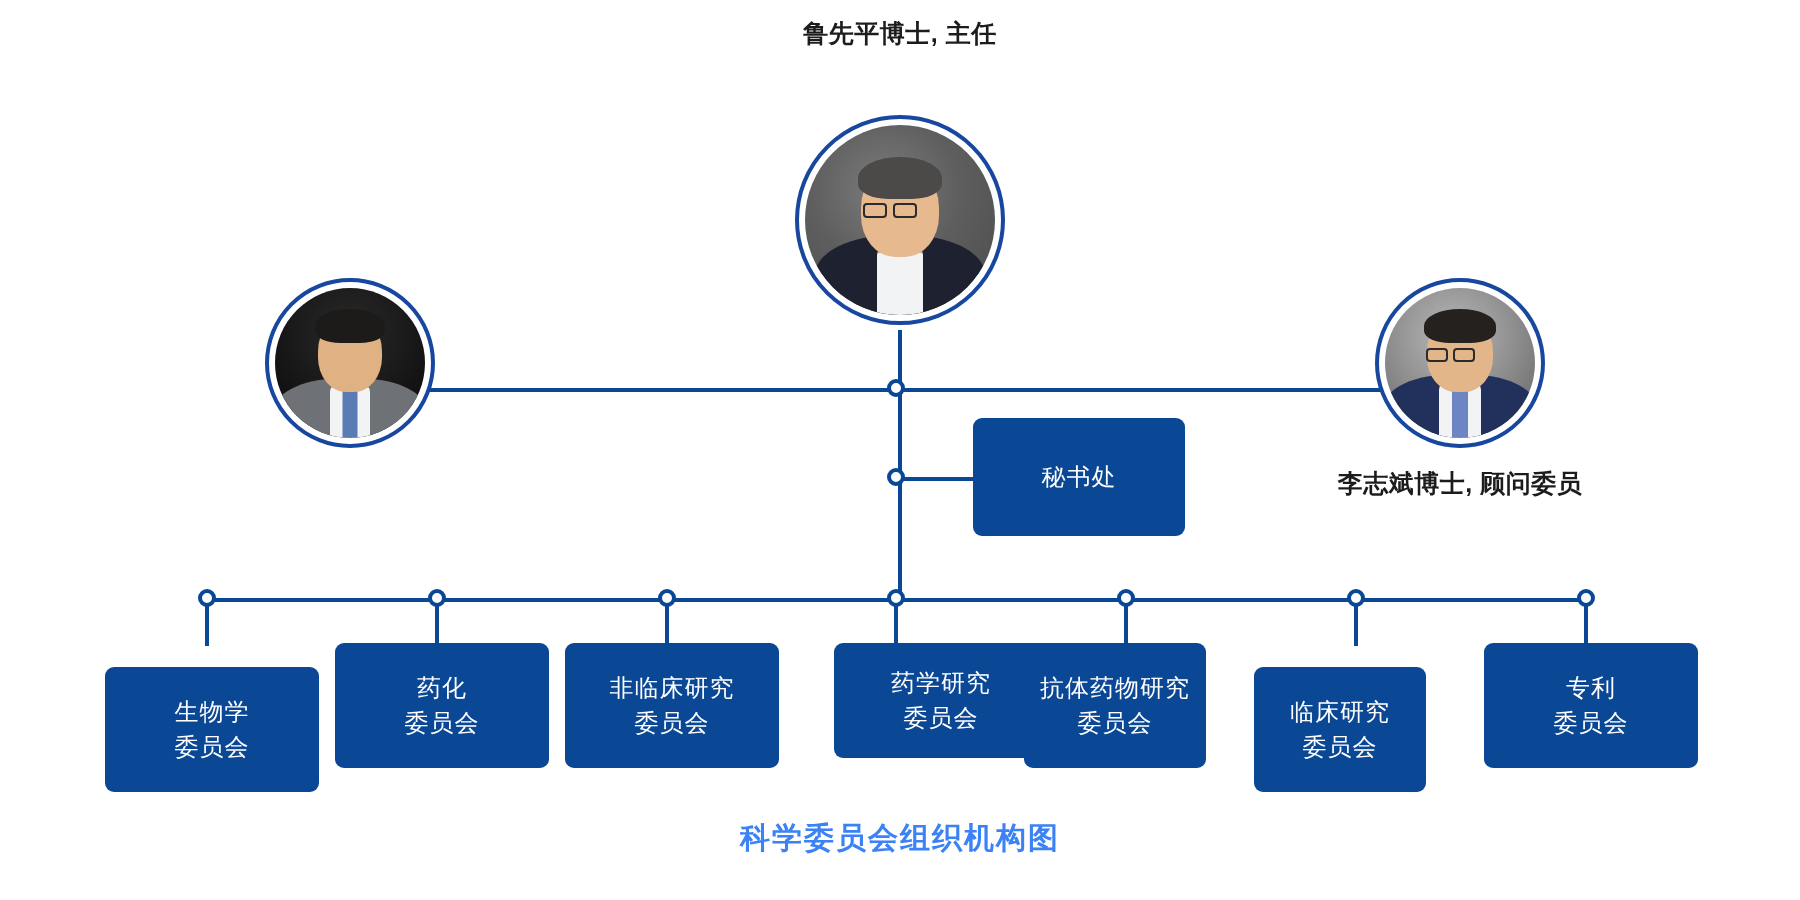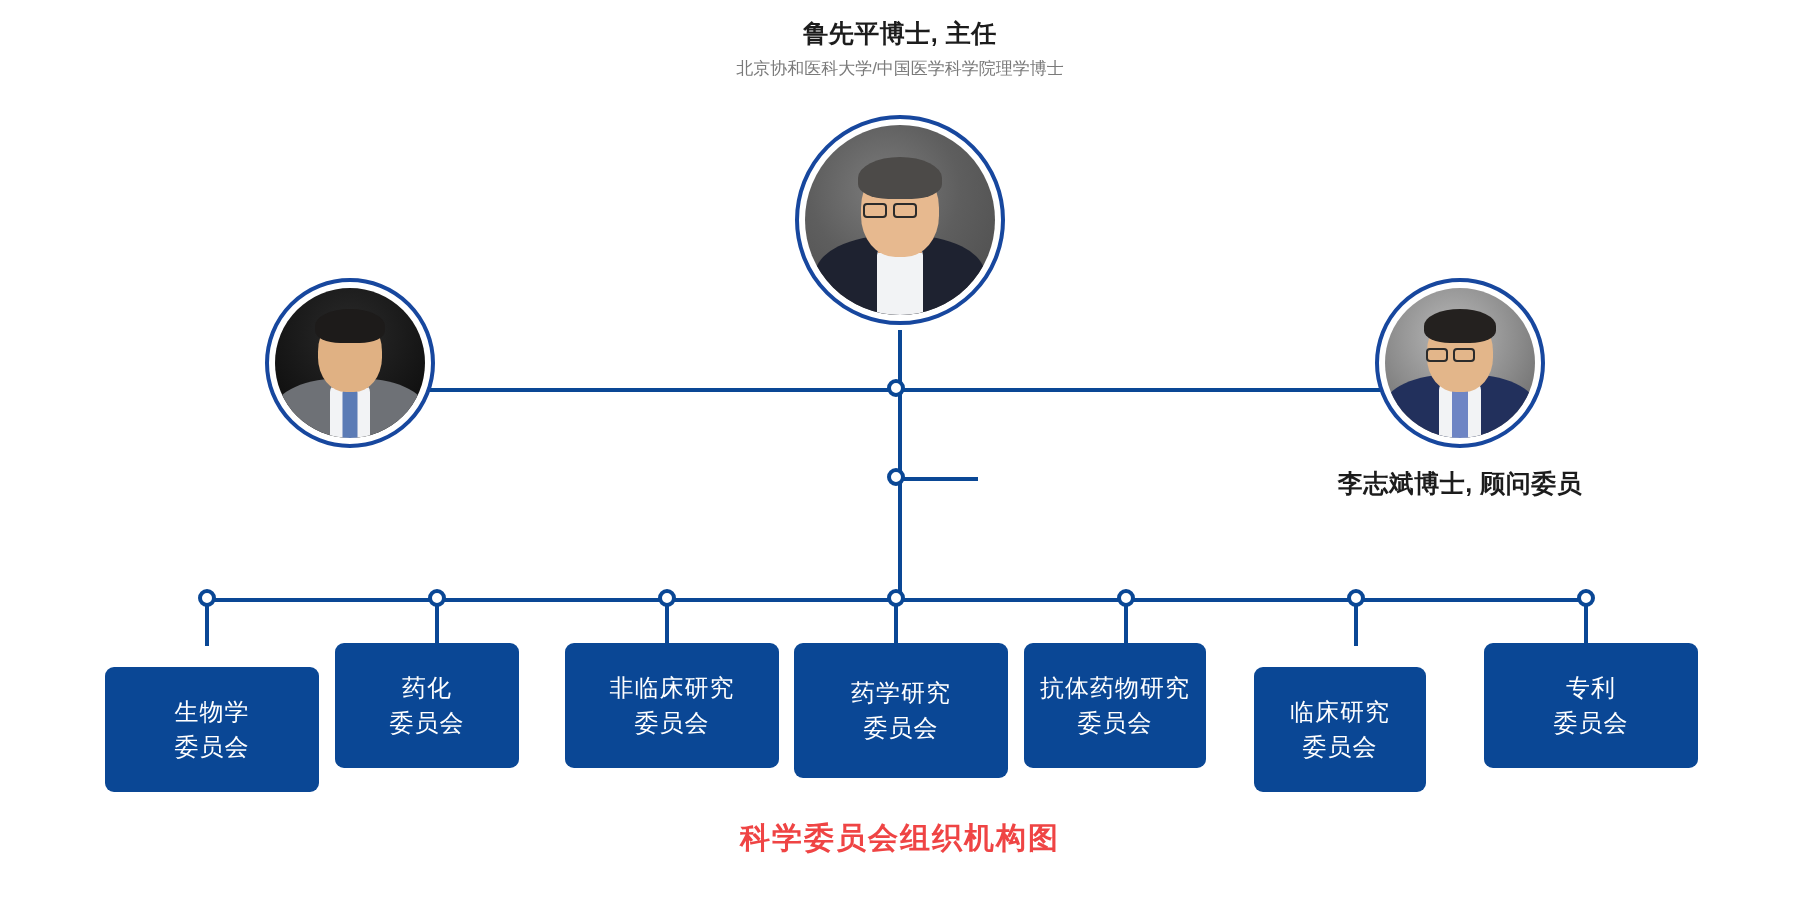--- a/index.html
+++ b/index.html
@@ -89,32 +89,31 @@
     line-height: 1.42;
     letter-spacing: 1px;
     z-index: 3;
   }
   .box-line { display: block; white-space: nowrap; }
 
   .chart-title {
     position: absolute;
     left: 0; width: 100%;
     text-align: center;
-    font-size: 30px; font-weight: bold; color: #ef4444;
+    font-size: 30px; font-weight: bold; color: #3b82f6;
     letter-spacing: 2px;
   }
 </style>
 </head>
 <body>
 
 <div id="chart-root">
 
   <div class="person-label" style="left:300px; top:18px; width:1200px;">
     <div class="person-name">鲁先平博士, 主任</div>
-    <div class="person-degree">北京协和医科大学/中国医学科学院理学博士</div>
   </div>
 
   <div class="avatar-wrap" style="left:795px; top:115px;">
     <div class="avatar-ring" style="width:210px; height:210px;">
       <div class="avatar-photo">
         <div class="p-bg" style="background:radial-gradient(circle at 42% 34%, #7c7c7c 0%, #5e5e5e 45%, #4a4a4a 100%);"></div>
         <div class="p-body" style="width:170px; height:86px; bottom:-6px; background:#1e2230;"></div>
         <div class="p-shirt" style="width:46px; height:74px; bottom:-4px; border-radius:10px 10px 0 0;"></div>
         <div class="p-neck" style="width:44px; height:34px; bottom:62px; background:#d9a57e;"></div>
         <div class="p-head" style="width:78px; height:94px; top:38px; background:#e7b98f;"></div>
@@ -160,20 +159,23 @@
     </div>
   </div>
   <div class="person-label" style="left:1170px; top:468px; width:580px;">
     <div class="person-name">李志斌博士, 顾问委员</div>
   </div>
 
   <div class="line line-v" style="left:898px; top:388px; height:214px;"></div>
 
   <div class="line line-h" style="left:900px; top:477px; width:78px;"></div>
   <div class="node" style="left:887px; top:468px;"></div>
+  <div class="box" style="left:973px; top:418px; width:212px; height:118px;">
+    <span class="box-line">秘书处</span>
+  </div>
 
   <div class="line line-h" style="left:207px; top:598px; width:1384px;"></div>
 
   <div class="node" style="left:198px; top:589px;"></div>
   <div class="node" style="left:428px; top:589px;"></div>
   <div class="node" style="left:658px; top:589px;"></div>
   <div class="node" style="left:887px; top:589px;"></div>
   <div class="node" style="left:1117px; top:589px;"></div>
   <div class="node" style="left:1347px; top:589px;"></div>
   <div class="node" style="left:1577px; top:589px;"></div>
@@ -183,29 +185,29 @@
   <div class="line line-v" style="left:665px; top:598px; height:48px;"></div>
   <div class="line line-v" style="left:894px; top:598px; height:48px;"></div>
   <div class="line line-v" style="left:1124px; top:598px; height:48px;"></div>
   <div class="line line-v" style="left:1354px; top:598px; height:48px;"></div>
   <div class="line line-v" style="left:1584px; top:598px; height:48px;"></div>
 
   <div class="box" style="left:105px; top:667px; width:214px; height:125px;">
     <span class="box-line">生物学</span>
     <span class="box-line">委员会</span>
   </div>
-  <div class="box" style="left:335px; top:643px; width:184px; height:125px;">
+  <div class="box" style="left:335px; top:643px; width:214px; height:125px;">
     <span class="box-line">药化</span>
     <span class="box-line">委员会</span>
   </div>
   <div class="box" style="left:565px; top:643px; width:214px; height:125px;">
     <span class="box-line">非临床研究</span>
     <span class="box-line">委员会</span>
   </div>
-  <div class="box" style="left:794px; top:643px; width:214px; height:135px;">
+  <div class="box" style="left:834px; top:643px; width:214px; height:115px;">
     <span class="box-line">药学研究</span>
     <span class="box-line">委员会</span>
   </div>
   <div class="box" style="left:1024px; top:643px; width:182px; height:125px;">
     <span class="box-line">抗体药物研究</span>
     <span class="box-line">委员会</span>
   </div>
   <div class="box" style="left:1254px; top:667px; width:172px; height:125px;">
     <span class="box-line">临床研究</span>
     <span class="box-line">委员会</span>

